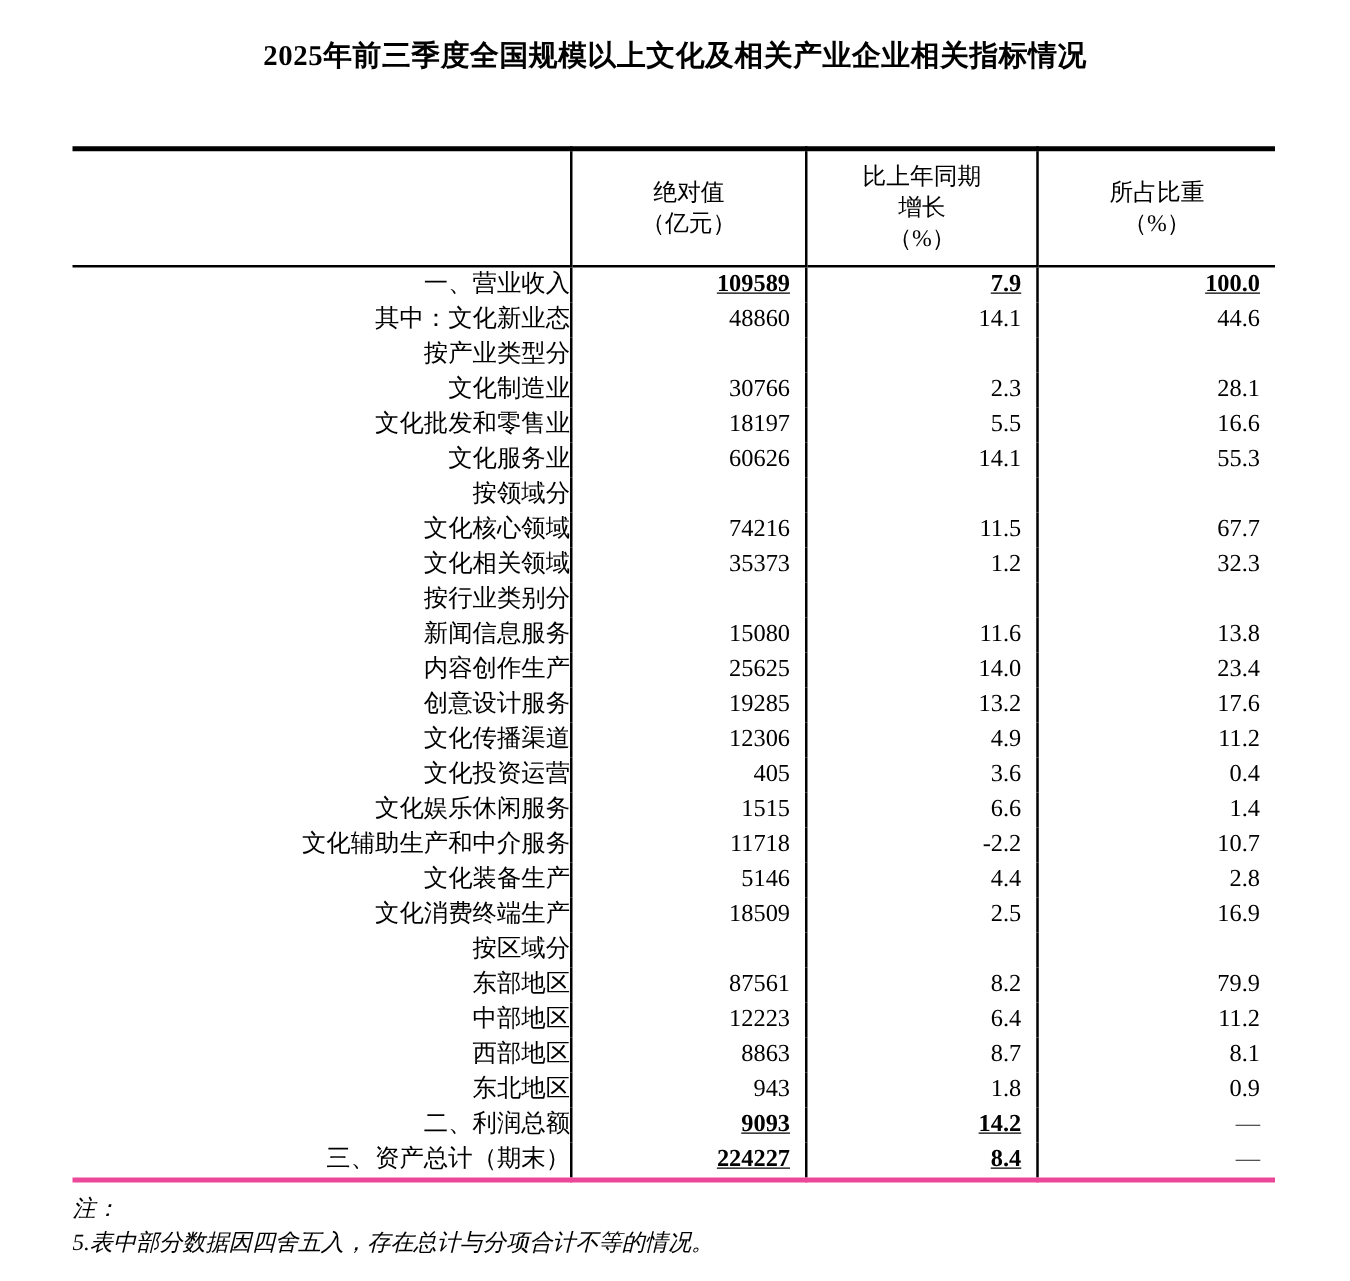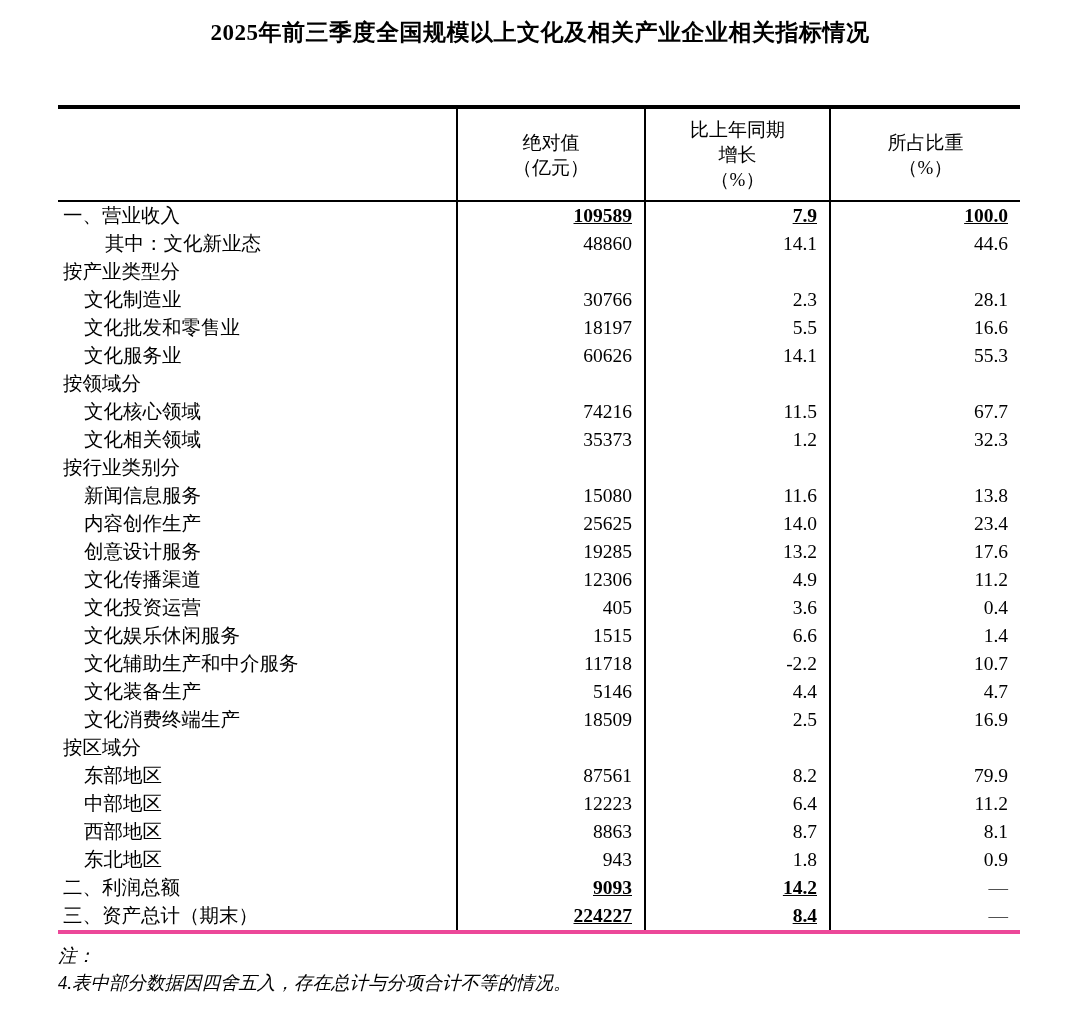--- a/index.html
+++ b/index.html
@@ -5,21 +5,21 @@
   * { margin: 0; padding: 0; box-sizing: border-box; }
   html, body {
     width: 1080px;
     background: #ffffff;
     color: #000000;
     font-family: "Liberation Serif", "DejaVu Serif", serif;
   }
   body { height: 1025px; overflow: hidden; }
 
   .page-title {
-    padding-top: 17px;
+    padding-top: 29px;
     text-align: center;
     font-size: 23px;
     font-weight: bold;
     letter-spacing: 0.5px;
     line-height: 32px;
   }
 
   table.stats {
     margin: 56px 0 0 58px;
     width: 962px;
@@ -49,21 +49,21 @@
   }
 
   table.stats tbody td {
     height: 28px;
     font-size: 19.5px;
     line-height: 28px;
     vertical-align: middle;
     white-space: nowrap;
     overflow: hidden;
   }
-  td.label { text-align: left; padding-left: 5px; }
+  td.label { text-align: right; padding-left: 5px; }
   td.label.indent-1 { padding-left: 26px; margin-top: 42px; }
   td.label.indent-2 { padding-left: 47px; }
   td.num { text-align: right; padding-right: 12px; }
   td.bold { font-weight: bold; text-decoration: underline; }
   td.dash { font-weight: normal; color: #4a4a4a; }
 
   .notes {
     margin: 9px 0 0 58px;
     font-style: italic;
     font-size: 18.5px;
@@ -194,21 +194,21 @@
       <tr>
         <td class="label indent-1">文化辅助生产和中介服务</td>
         <td class="num">11718</td>
         <td class="num">-2.2</td>
         <td class="num">10.7</td>
       </tr>
       <tr>
         <td class="label indent-1">文化装备生产</td>
         <td class="num">5146</td>
         <td class="num">4.4</td>
-        <td class="num">4.7</td>
+        <td class="num">2.8</td>
       </tr>
       <tr>
         <td class="label indent-1">文化消费终端生产</td>
         <td class="num">18509</td>
         <td class="num">2.5</td>
         <td class="num">16.9</td>
       </tr>
       <tr>
         <td class="label indent-0">按区域分</td>
         <td class="num"></td>
@@ -249,14 +249,14 @@
         <td class="label indent-0">三、资产总计（期末）</td>
         <td class="num bold">224227</td>
         <td class="num bold">8.4</td>
         <td class="num dash">—</td>
       </tr>
     </tbody>
 </table>
 
 <div class="notes">
   <div>注：</div>
-    <div>4.表中部分数据因四舍五入，存在总计与分项合计不等的情况。</div>
+    <div>5.表中部分数据因四舍五入，存在总计与分项合计不等的情况。</div>
   </div>
 
 </body></html>

